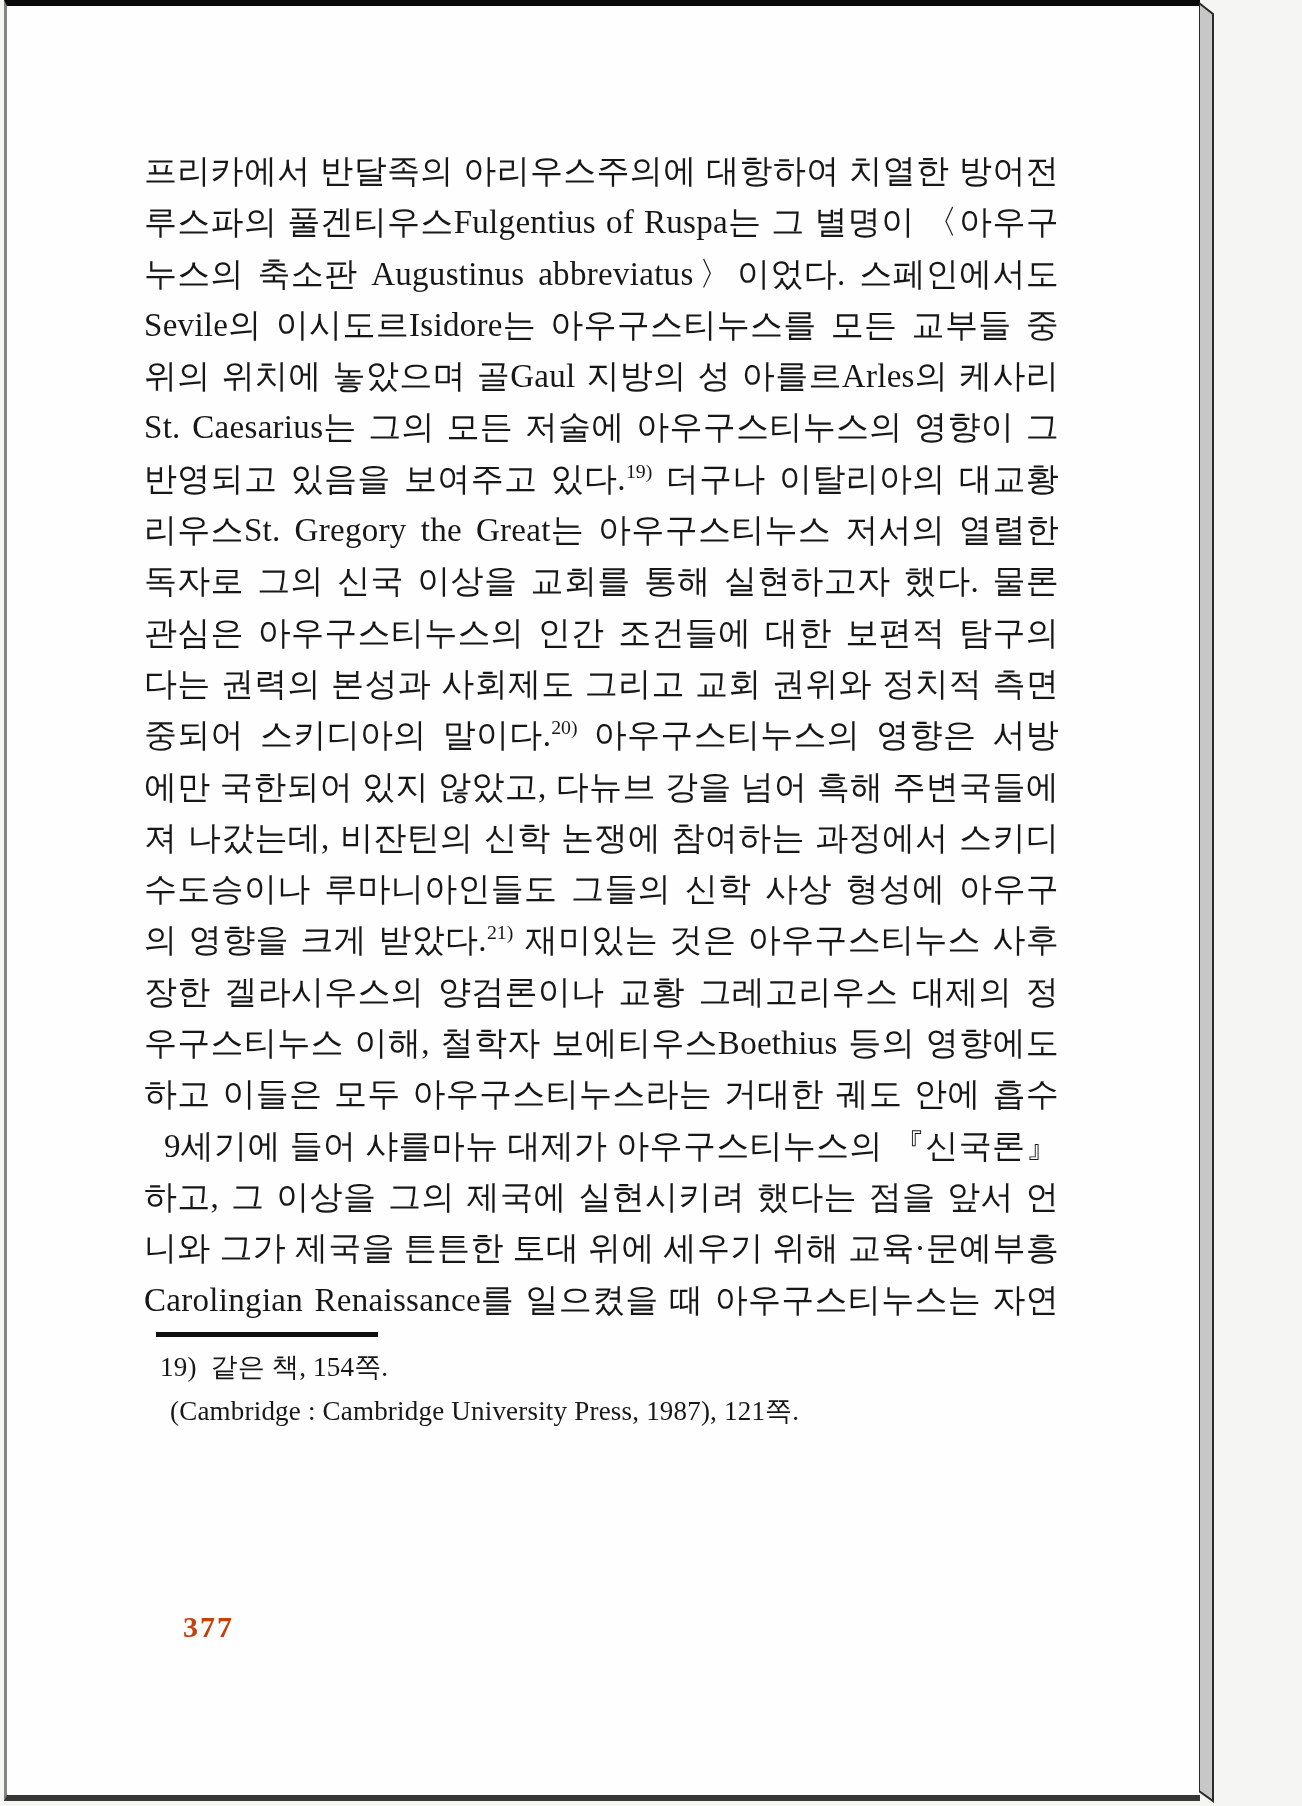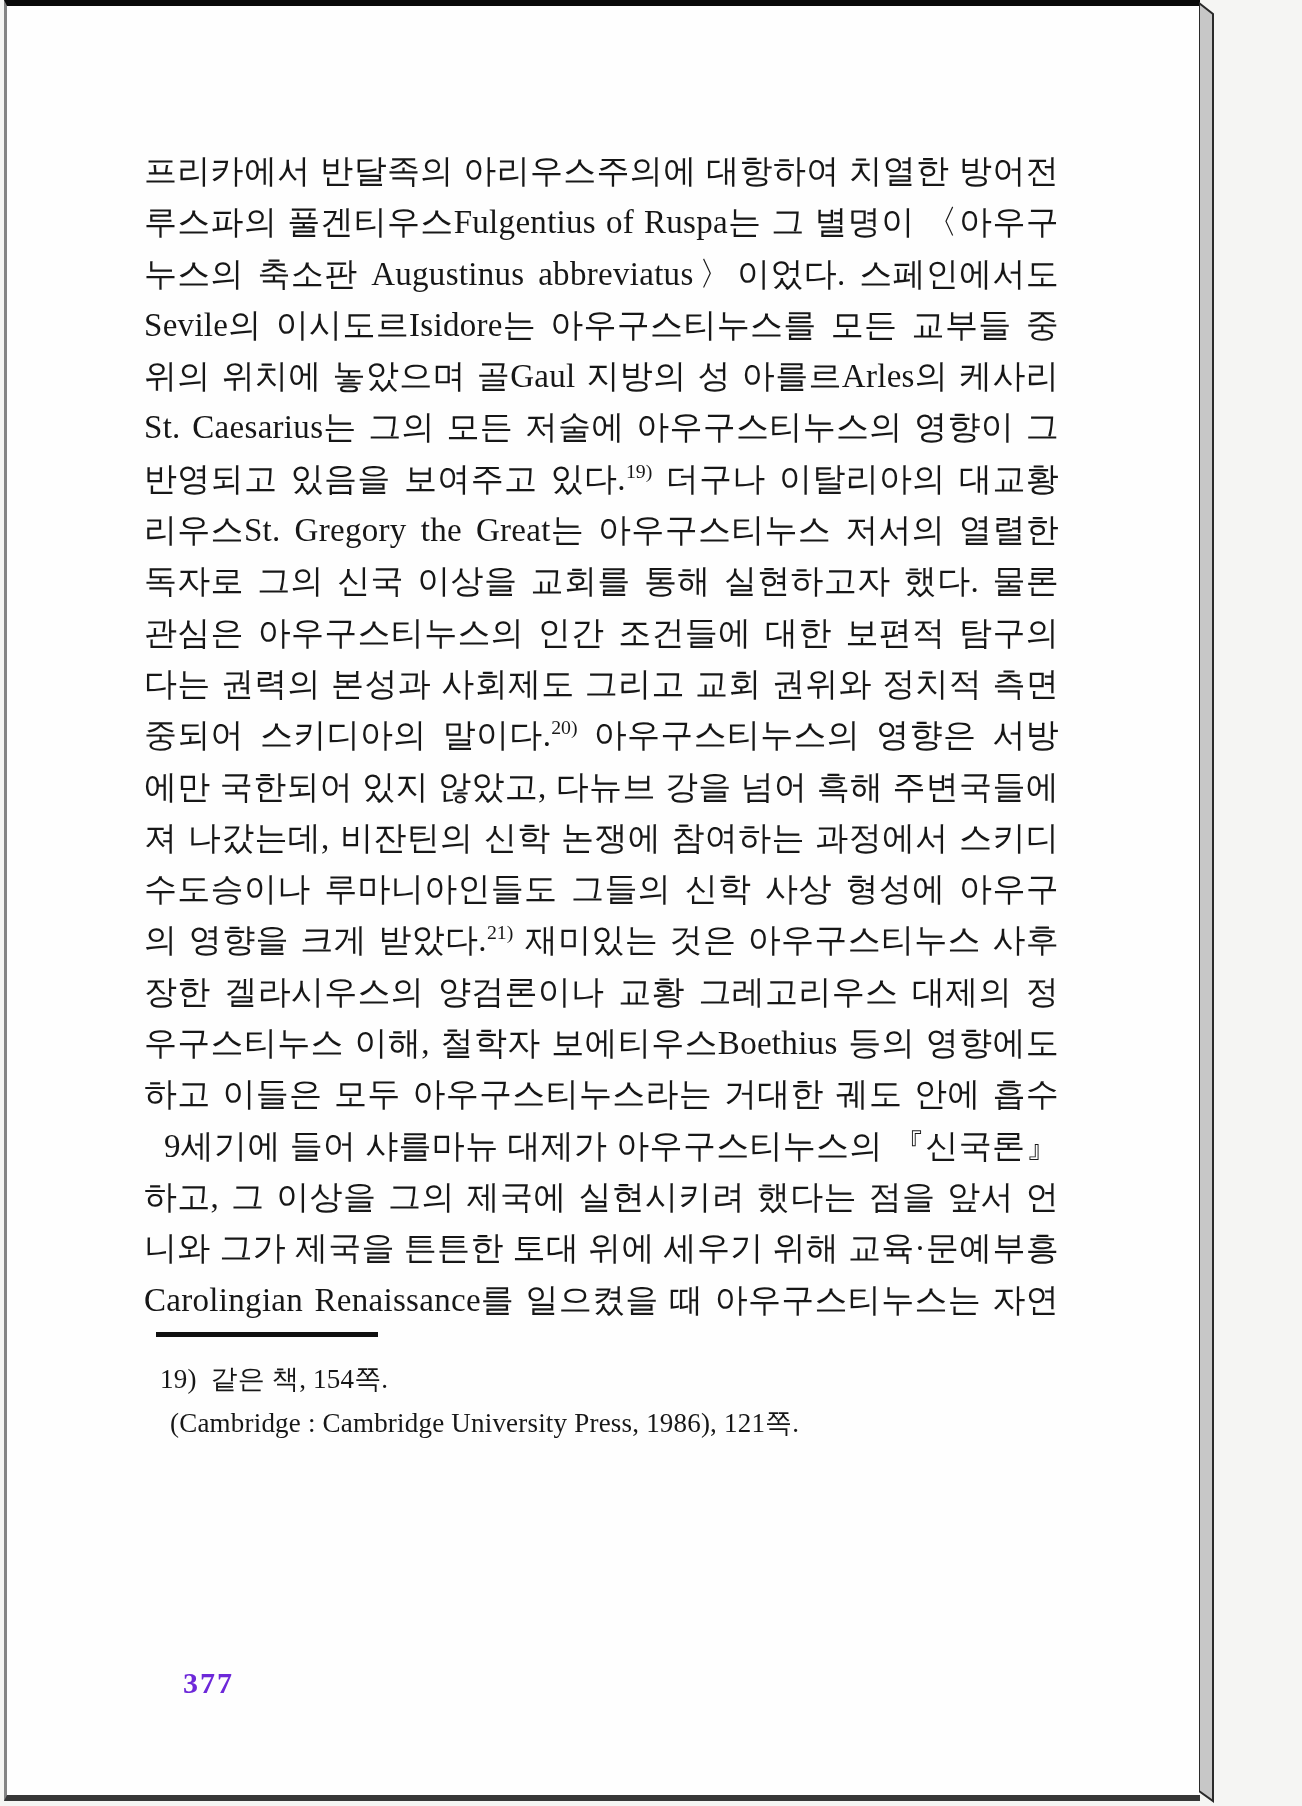--- a/index.html
+++ b/index.html
@@ -56,38 +56,38 @@
     letter-spacing: 0;
     vertical-align: super;
   }
   .fn-rule {
     margin: 6px 0 0 12px;
     width: 222px;
     height: 5px;
     background: #101010;
   }
   .footnotes {
-    margin-top: 20px;
+    margin-top: 8px;
     font-size: 27px;
     line-height: 44px;
     letter-spacing: 0.2px;
   }
   .fn { padding-left: 16px; height: 44px; overflow: hidden; }
   .fn.just { text-align: justify; text-align-last: justify; }
   .fn-label { margin-right: 14px; }
   .fn-cont { padding-left: 26px; }
   .book-title { font-style: italic; }
   .page-num {
     position: absolute;
     left: 176px;
-    top: 1660px;
+    top: 1604px;
     font-size: 30px;
     font-weight: bold;
     letter-spacing: 2px;
-    color: #6d28d9;
+    color: #c2410c;
   }
 </style>
 </head>
 <body>
 
 <div class="stage">
   <div class="page">
 
     <div class="content">
       <div class="body-text">
@@ -113,21 +113,21 @@
         <div class="line indent">9세기에 들어 샤를마뉴 대제가 아우구스티누스의 『신국론』을 탐독</div>
         <div class="line">하고, 그 이상을 그의 제국에 실현시키려 했다는 점을 앞서 언급했거</div>
         <div class="line">니와 그가 제국을 튼튼한 토대 위에 세우기 위해 교육·문예부흥</div>
         <div class="line">Carolingian Renaissance를 일으켰을 때 아우구스티누스는 자연히 샤</div>
       </div>
 
       <div class="fn-rule"></div>
 
       <div class="footnotes">
         <div class="fn"><span class="fn-label">19)</span><span>같은 책, 154쪽.</span></div>
-        <div class="fn fn-cont">(Cambridge : Cambridge University Press, 1986), 121쪽.</div>
+        <div class="fn fn-cont">(Cambridge : Cambridge University Press, 1987), 121쪽.</div>
       </div>
     </div>
 
     <div class="page-num">377</div>
   </div>
 
   <svg class="page-edge" width="17" height="1806" viewBox="0 0 17 1806">
     <polygon points="0,3 14,14 14,1801 0,1791" fill="#c7c7c7" stroke="#2a2a2a" stroke-width="2"></polygon>
   </svg>
 </div>

